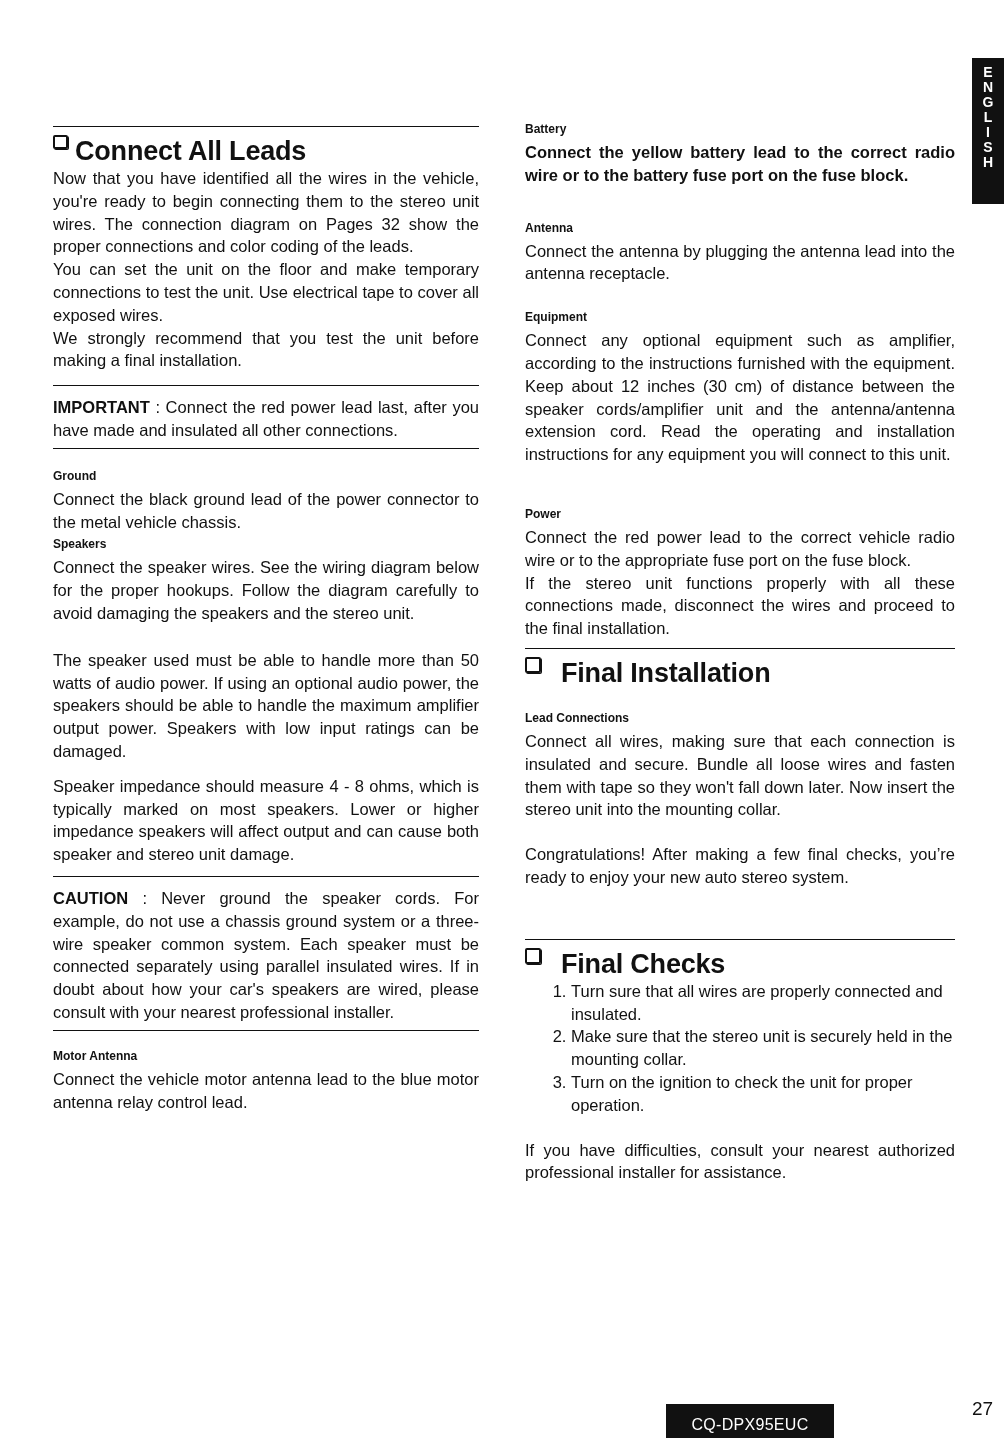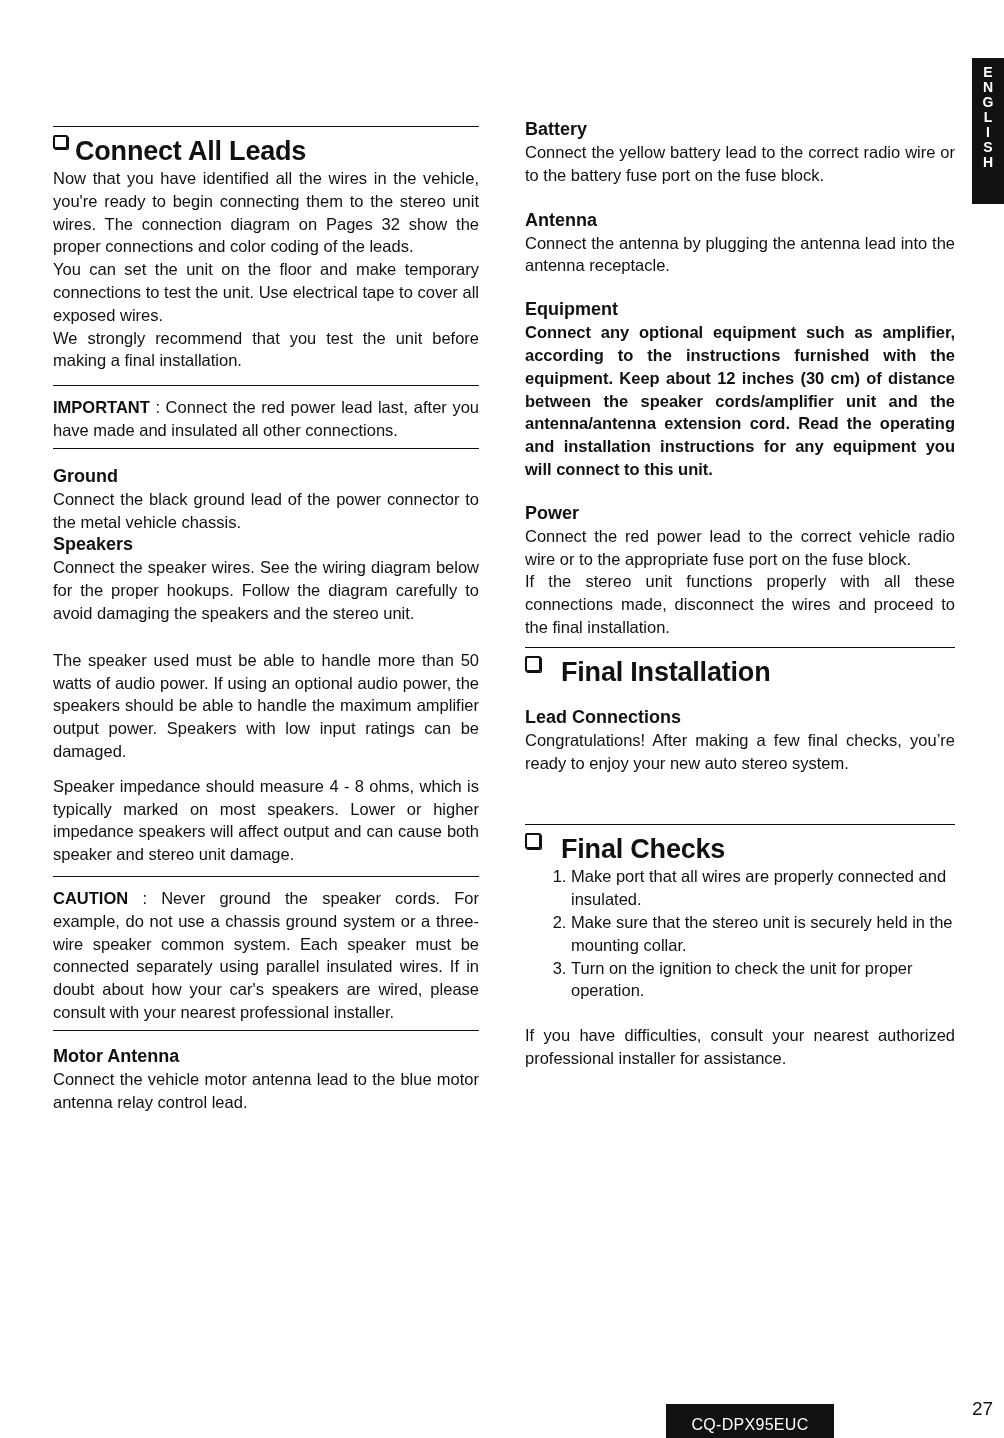--- a/index.html
+++ b/index.html
@@ -14,21 +14,21 @@
   .h1 {
     font-weight: bold; font-size: 27px; line-height: 32px; margin: 0;
     display: flex; align-items: flex-start; letter-spacing: -0.2px;
   }
   .box-icon {
     display: inline-block; width: 15px; height: 14px; border: 2px solid #111;
     border-radius: 2px; margin-right: 7px; box-sizing: border-box;
     box-shadow: 1px 1px 0 #111;
   }
   .right-col .box-icon { width: 16px; height: 16px; margin-right: 20px; }
-  .h2 { font-weight: bold; font-size: 18px; line-height: 23px; margin: 0; }
+  .h2 { font-weight: bold; font-size: 12px; line-height: 23px; margin: 0; }
   p {
     font-size: 16.5px; line-height: 22.8px; margin: 0; text-align: justify;
   }
   .b { font-weight: bold; }
   ol { margin: 0; padding: 0 0 0 46px; font-size: 16.5px; line-height: 22.8px; }
   ol li { padding-left: 0; }
   .lang-tab {
     position: absolute; left: 972px; top: 58px; width: 32px; height: 146px;
     background: #111; color: #fff; font-weight: bold; font-size: 14px;
     display: flex; flex-direction: column; align-items: center; justify-content: flex-start;
@@ -84,47 +84,48 @@
     <span class="b">CAUTION</span><span> : Never ground the speaker cords. For example, do not use a chassis ground system or a three-wire speaker common system. Each speaker must be connected separately using parallel insulated wires. If in doubt about how your car's speakers are wired, please consult with your nearest professional installer.</span>
   </p>
   <hr class="rule" style="margin-top:6px; margin-bottom:14px;">
 
   <h2 class="h2">Motor Antenna</h2>
   <p>Connect the vehicle motor antenna lead to the blue motor antenna relay control lead.</p>
 </div>
 
 <div class="col right-col">
   <h2 class="h2">Battery</h2>
-  <p style="margin-bottom:22px;">Connect the yellow battery lead to the correct radio wire or to the battery fuse port on the fuse block.</p>
+  <p style="margin-bottom:30px;font-weight:bold;">Connect the yellow battery lead to the correct radio wire or to the battery fuse port on the fuse block.</p>
 
   <h2 class="h2">Antenna</h2>
   <p style="margin-bottom:21px;">Connect the antenna by plugging the antenna lead into the antenna receptacle.</p>
 
   <h2 class="h2">Equipment</h2>
-  <p style="margin-bottom:21px;font-weight:bold;">Connect any optional equipment such as amplifier, according to the instructions furnished with the equipment. Keep about 12 inches (30 cm) of distance between the speaker cords/amplifier unit and the antenna/antenna extension cord. Read the operating and installation instructions for any equipment you will connect to this unit.</p>
+  <p style="margin-bottom:37px;">Connect any optional equipment such as amplifier, according to the instructions furnished with the equipment. Keep about 12 inches (30 cm) of distance between the speaker cords/amplifier unit and the antenna/antenna extension cord. Read the operating and installation instructions for any equipment you will connect to this unit.</p>
 
   <h2 class="h2">Power</h2>
   <p>Connect the red power lead to the correct vehicle radio wire or to the appropriate fuse port on the fuse block.</p>
   <p>If the stereo unit functions properly with all these connections made, disconnect the wires and proceed to the final installation.</p>
 
   <hr class="rule" style="margin-top:8px; margin-bottom:8px;">
   <h1 class="h1" style="margin-bottom:18px;">
     <span class="box-icon"></span>
     <span>Final Installation</span>
   </h1>
   <h2 class="h2">Lead Connections</h2>
+  <p style="margin-bottom:22px;">Connect all wires, making sure that each connection is insulated and secure. Bundle all loose wires and fasten them with tape so they won't fall down later. Now insert the stereo unit into the mounting collar.</p>
   <p>Congratulations!  After making a few final checks, you’re ready to enjoy your new auto stereo system.</p>
 
   <hr class="rule" style="margin-top:50px; margin-bottom:8px;">
   <h1 class="h1">
     <span class="box-icon"></span>
     <span>Final Checks</span>
   </h1>
   <ol>
-    <li>Make port that all wires are properly connected and insulated.</li>
+    <li>Turn sure that all wires are properly connected and insulated.</li>
     <li>Make sure that the stereo unit is securely held in the mounting collar.</li>
     <li>Turn on the ignition to check the unit for proper operation.</li>
   </ol>
   <p style="margin-top:22px;">If you have difficulties, consult your nearest authorized professional installer for assistance.</p>
 </div>
 
 <div class="model-badge">CQ-DPX95EUC</div>
 <div class="page-num">27</div>
 
 </body></html>

